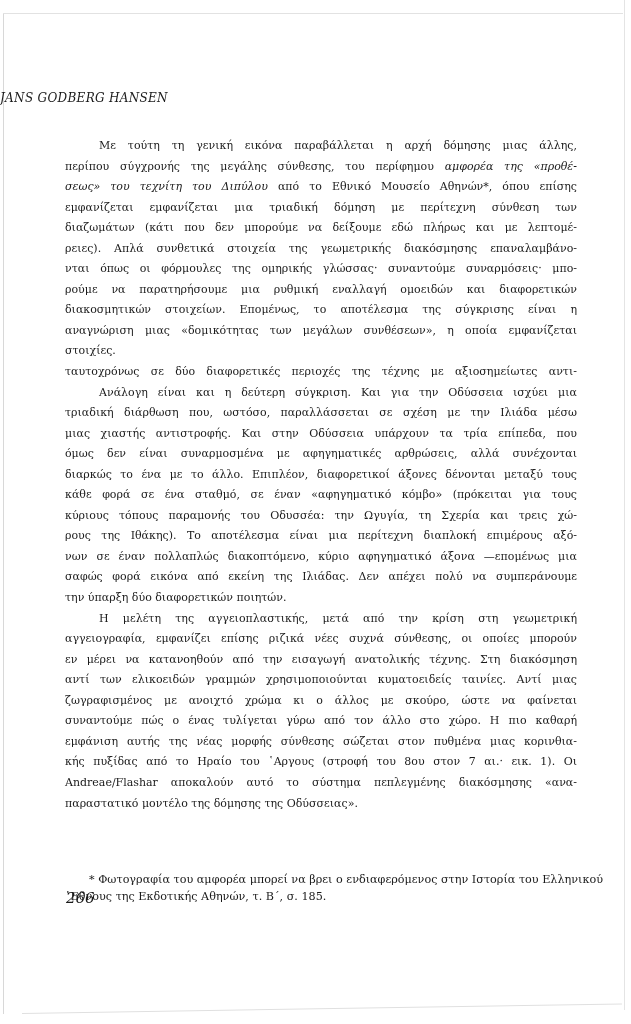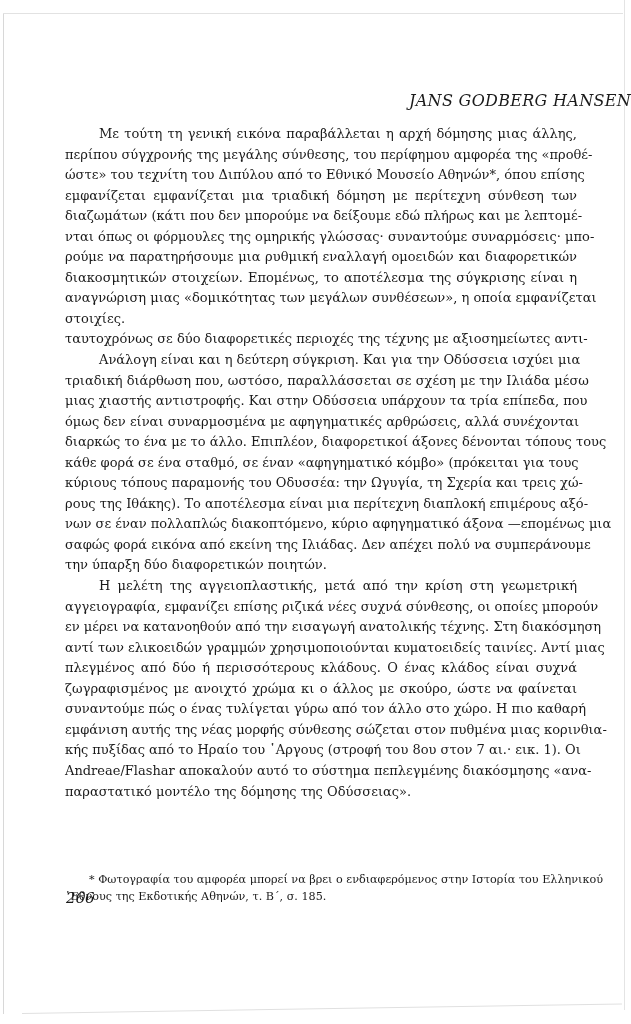--- a/index.html
+++ b/index.html
@@ -1,75 +1,75 @@
 <!DOCTYPE html>
 <html><head>
 <meta charset="utf-8">
 <style>
   html, body { margin: 0; padding: 0; background: #ffffff; }
   body { width: 631px; height: 1024px; position: relative; overflow: hidden; font-family: "DejaVu Serif", serif; color: #1a1a1a; }
   .page-edge-left { position: absolute; left: 3px; top: 14px; width: 1px; height: 1000px; background: #d8d8d8; }
   .page-edge-top { position: absolute; left: 3px; top: 13px; width: 620px; height: 1px; background: #e2e2e2; }
   .page-edge-right { position: absolute; left: 624px; top: 0; width: 1px; height: 1010px; background: #e4e4e4; }
   .page-edge-bottom { position: absolute; left: 22px; top: 1013px; width: 600px; height: 1px; background: #e0e0e0; transform: rotate(-0.9deg); transform-origin: left center; }
-  .running-head { position: absolute; top: 91px; left: 0; width: 631px; text-align: right; font-style: italic; font-size: 16px; letter-spacing: 0.3px; font-family: "DejaVu Serif", serif; }
-  .body-text { position: absolute; left: 65px; top: 124px; width: 512px; font-size: 13px; }
+  .running-head { position: absolute; top: 91px; left: 0; width: 631px; text-align: left; font-style: italic; font-size: 12px; letter-spacing: 0.3px; font-family: "DejaVu Serif", serif; }
+  .body-text { position: absolute; left: 65px; top: 136px; width: 512px; font-size: 11px; }
   .line { display: block; height: 20.55px; line-height: 20.55px; white-space: nowrap; text-align: justify; text-align-last: justify; }
   .line.last { text-align-last: left; }
   .line.indent { padding-left: 34px; }
-  .line span.it { }
+  .line span.it { font-style: italic; }
   .footnote { position: absolute; left: 65px; top: 871px; width: 512px; font-size: 11.2px; }
   .fn-line { display: block; height: 17px; line-height: 17px; white-space: nowrap; text-align: justify; text-align-last: justify; }
   .fn-line.indent { padding-left: 24px; }
   .fn-line.last { text-align-last: left; }
   .page-number { position: absolute; left: 66px; top: 889px; font-style: italic; font-size: 15px; }
 </style>
 </head>
 <body>
 
 <div class="page-edge-top"></div>
 <div class="page-edge-left"></div>
 <div class="page-edge-right"></div>
 <div class="page-edge-bottom"></div>
 
 <div class="running-head">JANS GODBERG HANSEN</div>
 
 <div class="body-text" id="body-text">
     <div>
       <span class="line indent">Με τούτη τη γενική εικόνα παραβάλλεται η αρχή δόμησης μιας άλλης,</span>
       <span class="line">περίπου σύγχρονής της μεγάλης σύνθεσης, του περίφημου <span class="it">αμφορέα της «προθέ-</span></span>
-      <span class="line"><span class="it">ώστε» του τεχνίτη του Διπύλου</span> από το Εθνικό Μουσείο Αθηνών*, όπου επίσης</span>
+      <span class="line"><span class="it">σεως» του τεχνίτη του Διπύλου</span> από το Εθνικό Μουσείο Αθηνών*, όπου επίσης</span>
       <span class="line">εμφανίζεται εμφανίζεται μια τριαδική δόμηση με περίτεχνη σύνθεση των</span>
       <span class="line">διαζωμάτων (κάτι που δεν μπορούμε να δείξουμε εδώ πλήρως και με λεπτομέ-</span>
+      <span class="line">ρειες). Απλά συνθετικά στοιχεία της γεωμετρικής διακόσμησης επαναλαμβάνο-</span>
       <span class="line">νται όπως οι φόρμουλες της ομηρικής γλώσσας· συναντούμε συναρμόσεις· μπο-</span>
       <span class="line">ρούμε να παρατηρήσουμε μια ρυθμική εναλλαγή ομοειδών και διαφορετικών</span>
       <span class="line">διακοσμητικών στοιχείων. Επομένως, το αποτέλεσμα της σύγκρισης είναι η</span>
       <span class="line">αναγνώριση μιας «δομικότητας των μεγάλων συνθέσεων», η οποία εμφανίζεται</span>
       <span class="line last">στοιχίες.</span>
       <span class="line">ταυτοχρόνως σε δύο διαφορετικές περιοχές της τέχνης με αξιοσημείωτες αντι-</span>
     </div>
     <div>
       <span class="line indent">Ανάλογη είναι και η δεύτερη σύγκριση. Και για την Οδύσσεια ισχύει μια</span>
       <span class="line">τριαδική διάρθωση που, ωστόσο, παραλλάσσεται σε σχέση με την Ιλιάδα μέσω</span>
       <span class="line">μιας χιαστής αντιστροφής. Και στην Οδύσσεια υπάρχουν τα τρία επίπεδα, που</span>
       <span class="line">όμως δεν είναι συναρμοσμένα με αφηγηματικές αρθρώσεις, αλλά συνέχονται</span>
-      <span class="line">διαρκώς το ένα με το άλλο. Επιπλέον, διαφορετικοί άξονες δένονται τόπους τους</span>
+      <span class="line">διαρκώς το ένα με το άλλο. Επιπλέον, διαφορετικοί άξονες δένονται μεταξύ τους</span>
       <span class="line">κάθε φορά σε ένα σταθμό, σε έναν «αφηγηματικό κόμβο» (πρόκειται για τους</span>
       <span class="line">κύριους τόπους παραμονής του Οδυσσέα: την Ωγυγία, τη Σχερία και τρεις χώ-</span>
       <span class="line">ρους της Ιθάκης). Το αποτέλεσμα είναι μια περίτεχνη διαπλοκή επιμέρους αξό-</span>
       <span class="line">νων σε έναν πολλαπλώς διακοπτόμενο, κύριο αφηγηματικό άξονα —επομένως μια</span>
       <span class="line">σαφώς φορά εικόνα από εκείνη της Ιλιάδας. Δεν απέχει πολύ να συμπεράνουμε</span>
       <span class="line last">την ύπαρξη δύο διαφορετικών ποιητών.</span>
     </div>
     <div>
       <span class="line indent">Η μελέτη της αγγειοπλαστικής, μετά από την κρίση στη γεωμετρική</span>
       <span class="line">αγγειογραφία, εμφανίζει επίσης ριζικά νέες συχνά σύνθεσης, οι οποίες μπορούν</span>
       <span class="line">εν μέρει να κατανοηθούν από την εισαγωγή ανατολικής τέχνης. Στη διακόσμηση</span>
       <span class="line">αντί των ελικοειδών γραμμών χρησιμοποιούνται κυματοειδείς ταινίες. Αντί μιας</span>
-      <span class="line">πλεγμένος από δύο ή περισσότερους κλάδους. Ο ένας κλάδος είναι συχνά</span>
       <span class="line">ζωγραφισμένος με ανοιχτό χρώμα κι ο άλλος με σκούρο, ώστε να φαίνεται</span>
       <span class="line">συναντούμε πώς ο ένας τυλίγεται γύρω από τον άλλο στο χώρο. Η πιο καθαρή</span>
       <span class="line">εμφάνιση αυτής της νέας μορφής σύνθεσης σώζεται στον πυθμένα μιας κορινθια-</span>
       <span class="line">κής πυξίδας από το Ηραίο του ῾Αργους (στροφή του 8ου στον 7 αι.· εικ. 1). Οι</span>
       <span class="line">Andreae/Flashar αποκαλούν αυτό το σύστημα πεπλεγμένης διακόσμησης «ανα-</span>
       <span class="line last">παραστατικό μοντέλο της δόμησης της Οδύσσειας».</span>
     </div>
   </div>
 
 <div class="footnote" id="footnote">

